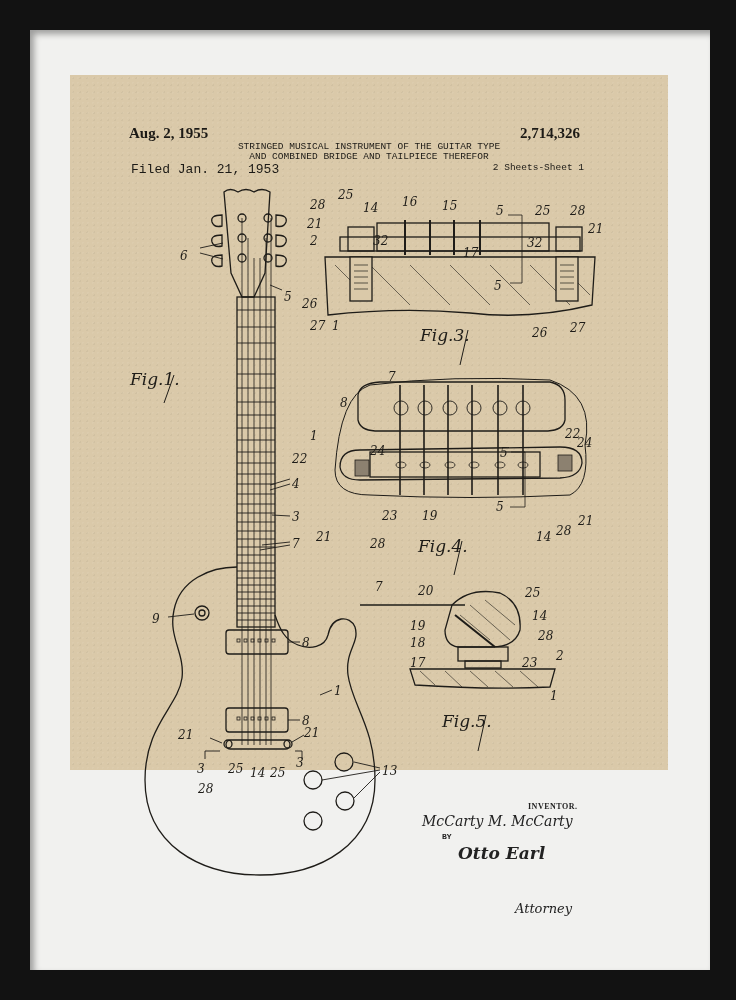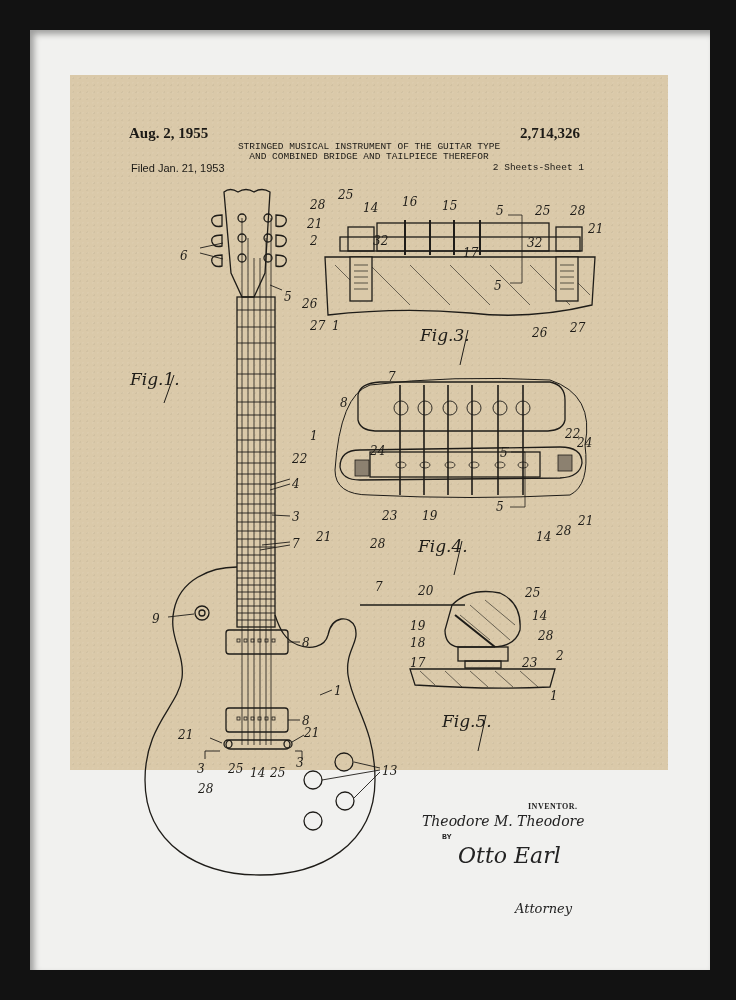--- a/index.html
+++ b/index.html
@@ -12,28 +12,28 @@
            radial-gradient(rgba(255,255,255,0.06) 1px, transparent 1px),
            radial-gradient(rgba(0,0,0,0.04) 1px, transparent 1px);
          background-size:5px 5px,7px 7px;}
   .hdr{position:absolute;font-family:"Liberation Serif",serif;color:#1c1a16;}
   .date{left:59px;top:50px;font-size:15px;font-weight:bold;}
   .patno{right:88px;top:50px;font-size:15px;font-weight:bold;}
   .inventor{left:0;width:598px;top:54px;text-align:center;font-size:11px;font-weight:bold;letter-spacing:1px;font-family:"Liberation Sans",sans-serif;}
   .title1,.title2{left:0;width:598px;text-align:center;font-family:"Liberation Mono",monospace;font-size:9.5px;}
   .title1{top:66px;}
   .title2{top:76px;}
-  .filed{left:61px;top:87px;font-family:Liberation Sans, sans-serif;font-size:11px;}
+  .filed{left:61px;top:87px;font-family:Liberation Mono, monospace;font-size:13px;}
   .sheets{right:84px;top:87px;font-family:"Liberation Mono",monospace;font-size:9.5px;}
   svg.draw{position:absolute;left:0;top:0;}
   .sig{position:absolute;font-family:"DejaVu Serif",serif;color:#222;}
   .inv-label{left:458px;top:727px;font-size:8px;font-weight:bold;letter-spacing:.5px;font-family:"Liberation Serif",serif;}
   .inv-name{left:352px;top:738px;font-size:14px;font-style:italic;}
   .by{left:372px;top:757px;font-size:8px;font-weight:bold;font-family:Liberation Mono, monospace;}
-  .atty-sig{left:388px;top:768px;font-size:22px;font-style:italic;font-weight:normal;}
+  .atty-sig{left:388px;top:768px;font-size:17px;font-style:italic;font-weight:bold;}
   .atty{left:445px;top:794px;font-size:13px;font-style:italic;margin-top:32px;}
   .lbl{font-family:"DejaVu Serif",serif;font-style:italic;font-size:12px;fill:#1e1c18;}
   .fig{font-family:"DejaVu Serif",serif;font-style:italic;font-size:17px;fill:#1e1c18;}
 </style>
 </head>
 <body>
 
 <div class="frame">
   <div class="mat">
   </div>
@@ -345,17 +345,17 @@
     </g>
     <g stroke="#1e1c18" stroke-width="1">
       <line x1="104" y1="300" x2="94" y2="328"></line>
       <line x1="398" y1="255" x2="390" y2="290"></line>
       <line x1="392" y1="466" x2="384" y2="500"></line>
       <line x1="416" y1="640" x2="408" y2="676"></line>
     </g>
   </svg>
 
   <div class="sig inv-label">INVENTOR.</div>
-  <div class="sig inv-name">Theodore M. Theodore</div>
+  <div class="sig inv-name">McCarty M. McCarty</div>
   <div class="sig by">BY</div>
   <div class="sig atty-sig">Otto Earl</div>
   <div class="sig atty">Attorney</div>
 </div>
 
 </body></html>

